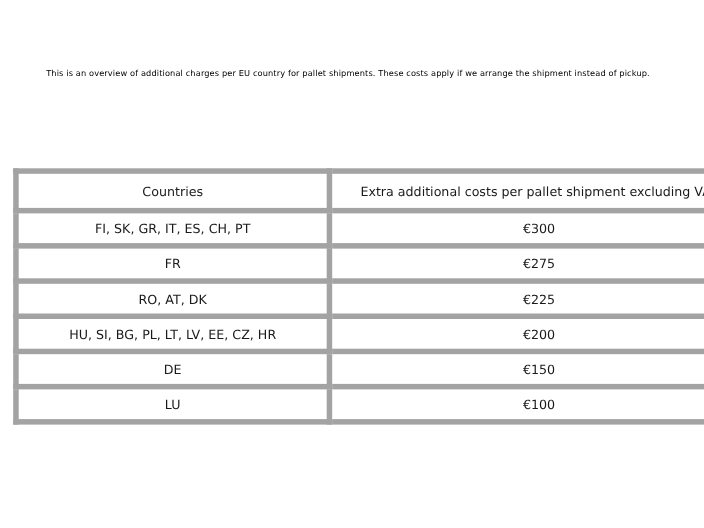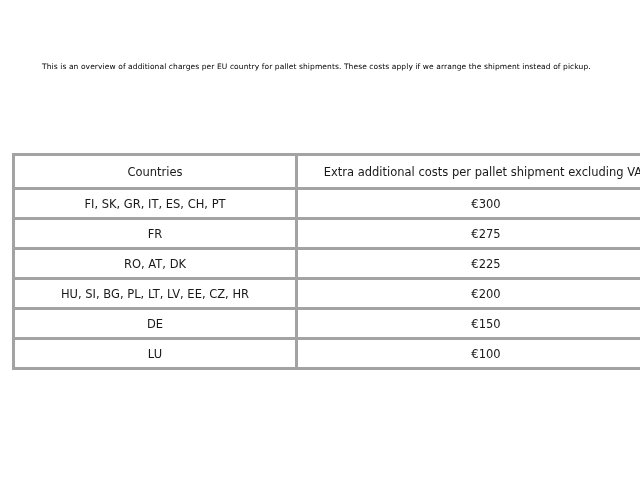--- a/index.html
+++ b/index.html
@@ -31,21 +31,21 @@
     left: 12px;
     top: 153px;
     width: 616px;
   }
   table.charges {
     border-collapse: collapse;
     width: 616px;
     table-layout: fixed;
   }
   table.charges td {
-    border: 3px solid #a3a3a3;
+    border: 5px solid #a3a3a3;
     font-size: 11.5px;
     color: #1a1a1a;
     height: 27px;
     padding: 0 10px;
     vertical-align: middle;
   }
   table.charges tr.head td {
     text-align: center;
     height: 31px;
   }

